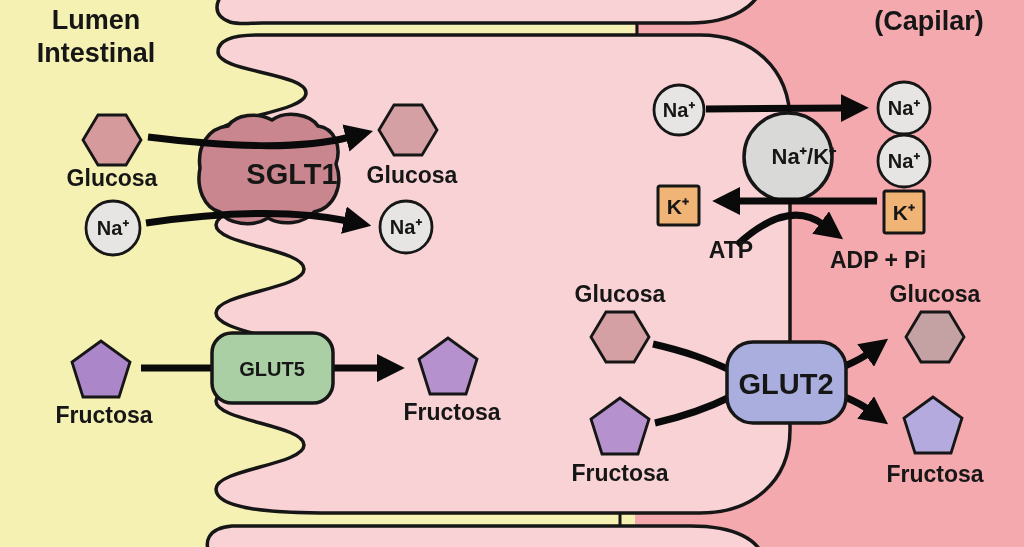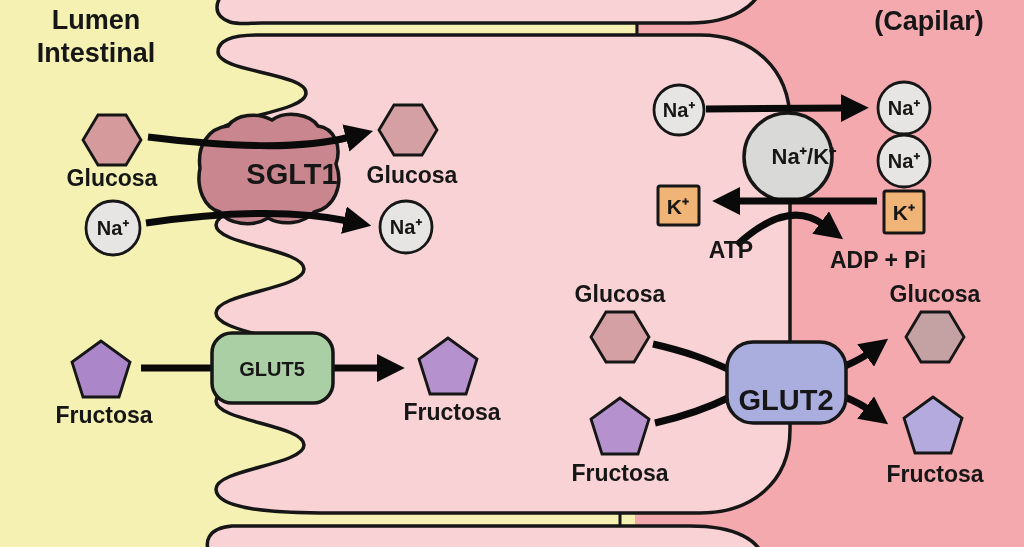--- a/index.html
+++ b/index.html
@@ -98,21 +98,21 @@
   <div class="lbl2" style="left:96px;top:4px;font-size:27px;line-height:33px;">
     <div>Lumen</div>
     <div>Intestinal</div>
   </div>
   <div class="lbl2" style="left:929px;top:5px;font-size:27px;line-height:33px;">
     <div>(Capilar)</div>
   </div>
 
   <div class="lbl" style="left:268px;top:174px;font-size:29px;margin-left:24px;">SGLT1</div>
   <div class="lbl" style="left:272px;top:369px;font-size:20px;">GLUT5</div>
-  <div class="lbl" style="left:786px;top:384px;font-size:29px;margin-top:16px;">GLUT2</div>
+  <div class="lbl" style="left:786px;top:384px;font-size:29px;">GLUT2</div>
   <div class="lbl" style="left:804px;top:157px;font-size:22px;">Na⁺/K⁺</div>
 
   <div class="lbl" style="left:112px;top:178px;font-size:23px;">Glucosa</div>
   <div class="lbl" style="left:113px;top:228px;font-size:20px;">Na⁺</div>
   <div class="lbl" style="left:104px;top:415px;font-size:23px;">Fructosa</div>
 
   <div class="lbl" style="left:412px;top:175px;font-size:23px;">Glucosa</div>
   <div class="lbl" style="left:406px;top:227px;font-size:20px;">Na⁺</div>
   <div class="lbl" style="left:452px;top:412px;font-size:23px;">Fructosa</div>
 

